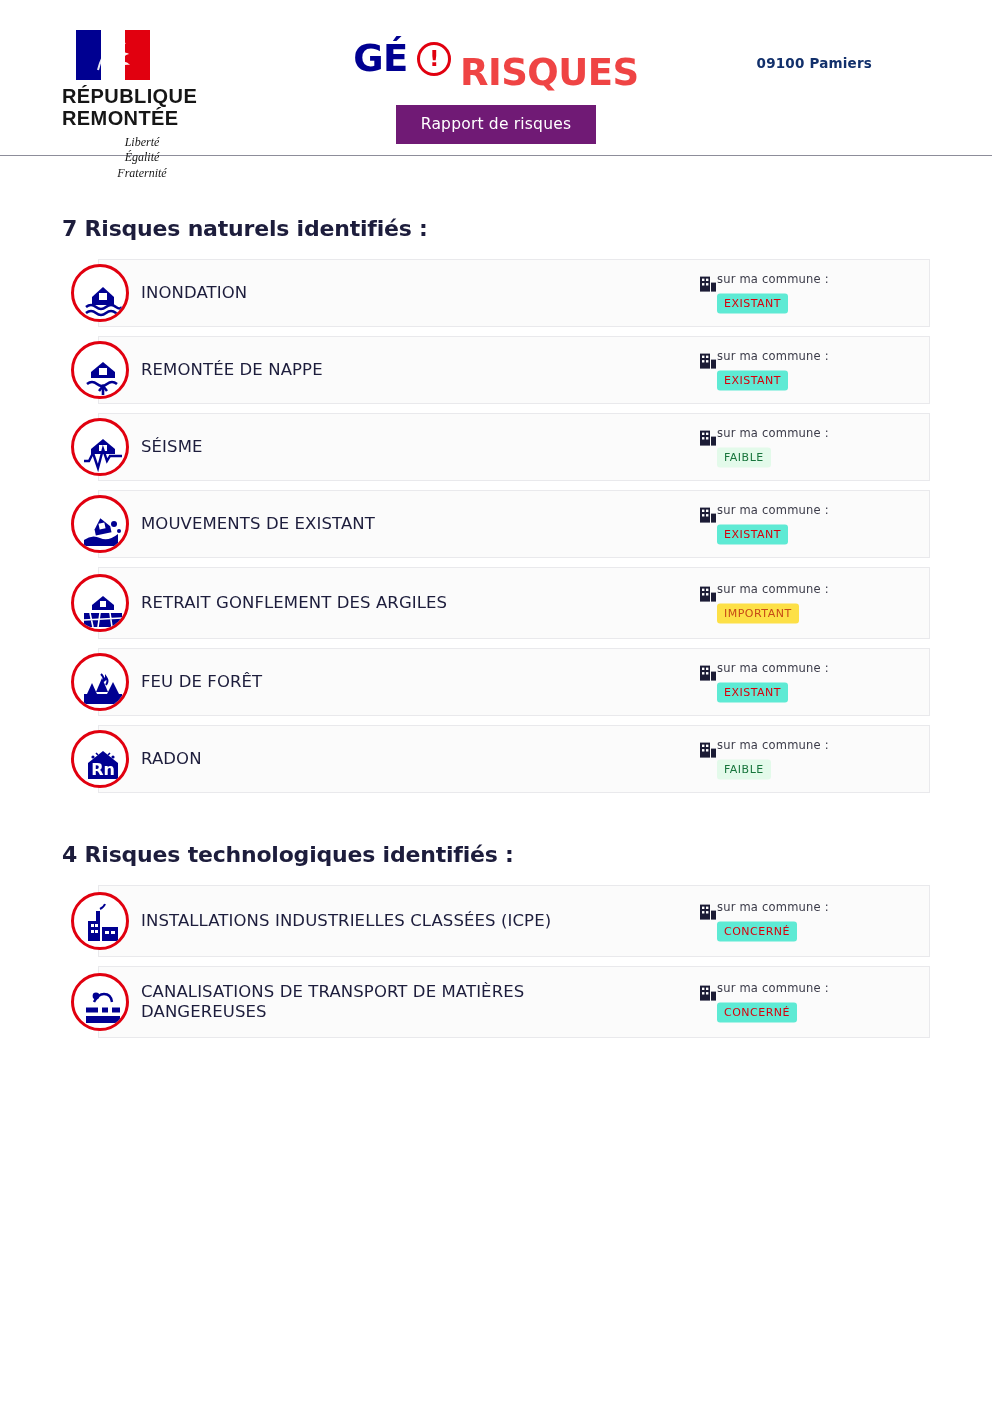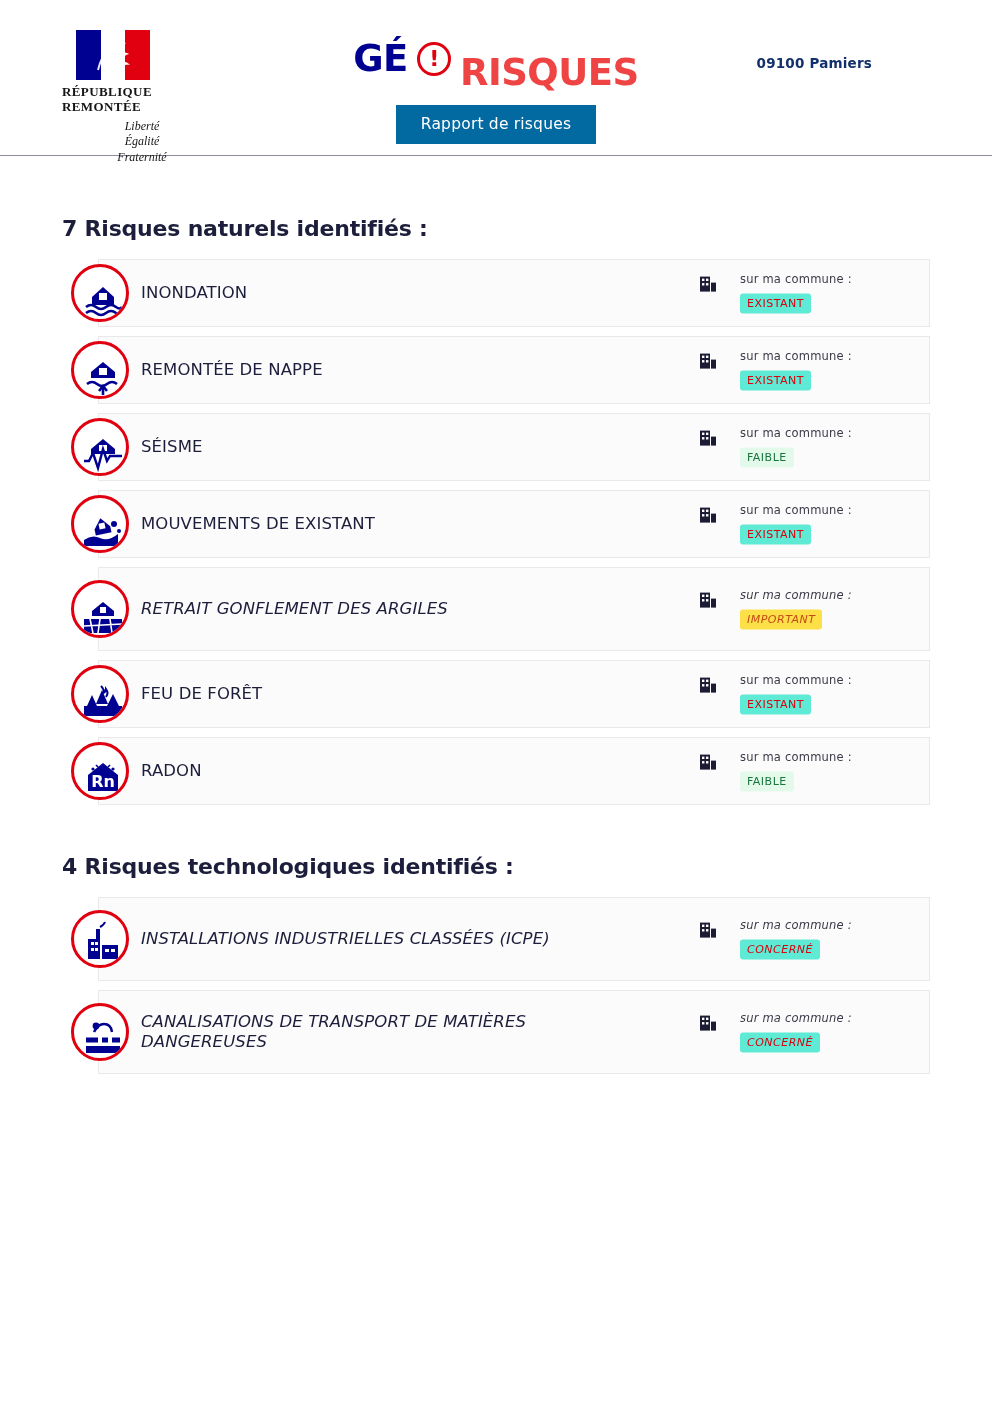--- a/index.html
+++ b/index.html
@@ -39,23 +39,23 @@
   }
   .flag .bar { position: absolute; top: 0; height: 100%; width: 33.34%; }
   .flag .blue { left: 0; background: #000091; }
   .flag .white { left: 33.33%; background: #ffffff; }
   .flag .red { left: 66.66%; background: #e1000f; }
   .flag .marianne-glyph {
     position: absolute;
     left: 0; top: 0; width: 100%; height: 100%;
   }
   .rf-name {
-    font-family: Liberation Serif, serif;
+    font-family: Liberation Sans, sans-serif;
     font-weight: bold;
-    font-size: 13px;
+    font-size: 20px;
     letter-spacing: 0.4px;
     line-height: 1.12;
     color: #161616;
     margin-top: 5px;
   }
   .rf-motto {
     font-family: "Liberation Serif", serif;
     font-style: italic;
     font-size: 12px;
     line-height: 1.28;
@@ -98,21 +98,21 @@
   }
   .brand-o .excl {
     color: #e1000f;
     font-weight: bold;
     font-size: 22px;
     line-height: 1;
     font-family: "DejaVu Sans", sans-serif;
   }
   .brand-button {
     margin: 14px auto 0;
-    background: #0369a1;
+    background: #701a75;
     color: #ffffff;
     font-size: 15.5px;
     padding: 10px 0 11px;
     width: 200px;
     text-align: center;
     letter-spacing: 0.2px;
     font-family: "DejaVu Sans", sans-serif;
   }
 
   .header-locality {
@@ -146,21 +146,21 @@
   .risk-card {
     background: #fbfbfb;
     border: 1px solid #e9e9ec;
     height: 68px;
     margin-bottom: 9px;
     display: flex;
     align-items: center;
     padding: 0 18px 0 0;
     position: relative;
   }
-  .risk-card.tall { height: 84px; font-style: italic; }
+  .risk-card.tall { height: 72px; }
 
   .risk-icon {
     width: 58px; height: 58px;
     flex: 0 0 58px;
     margin-left: -28px;
     border-radius: 50%;
     background: #ffffff;
     border: 3.5px solid #e1000f;
     position: relative;
     overflow: hidden;
@@ -177,21 +177,21 @@
     max-width: 430px;
   }
 
   .risk-status {
     position: absolute;
     left: 600px;
     top: 50%;
     transform: translateY(-50%);
     display: flex;
     align-items: flex-start;
-    gap: 23px;
+    gap: 0;
   }
   .commune-icon { width: 18px; height: 20px; flex: 0 0 18px; margin-top: 2px; }
   .status-text {
     font-family: "DejaVu Sans", sans-serif;
     font-size: 11.5px;
     color: #3a3a48;
     letter-spacing: 0.2px;
     line-height: 1.2;
   }
   .status-badge {

